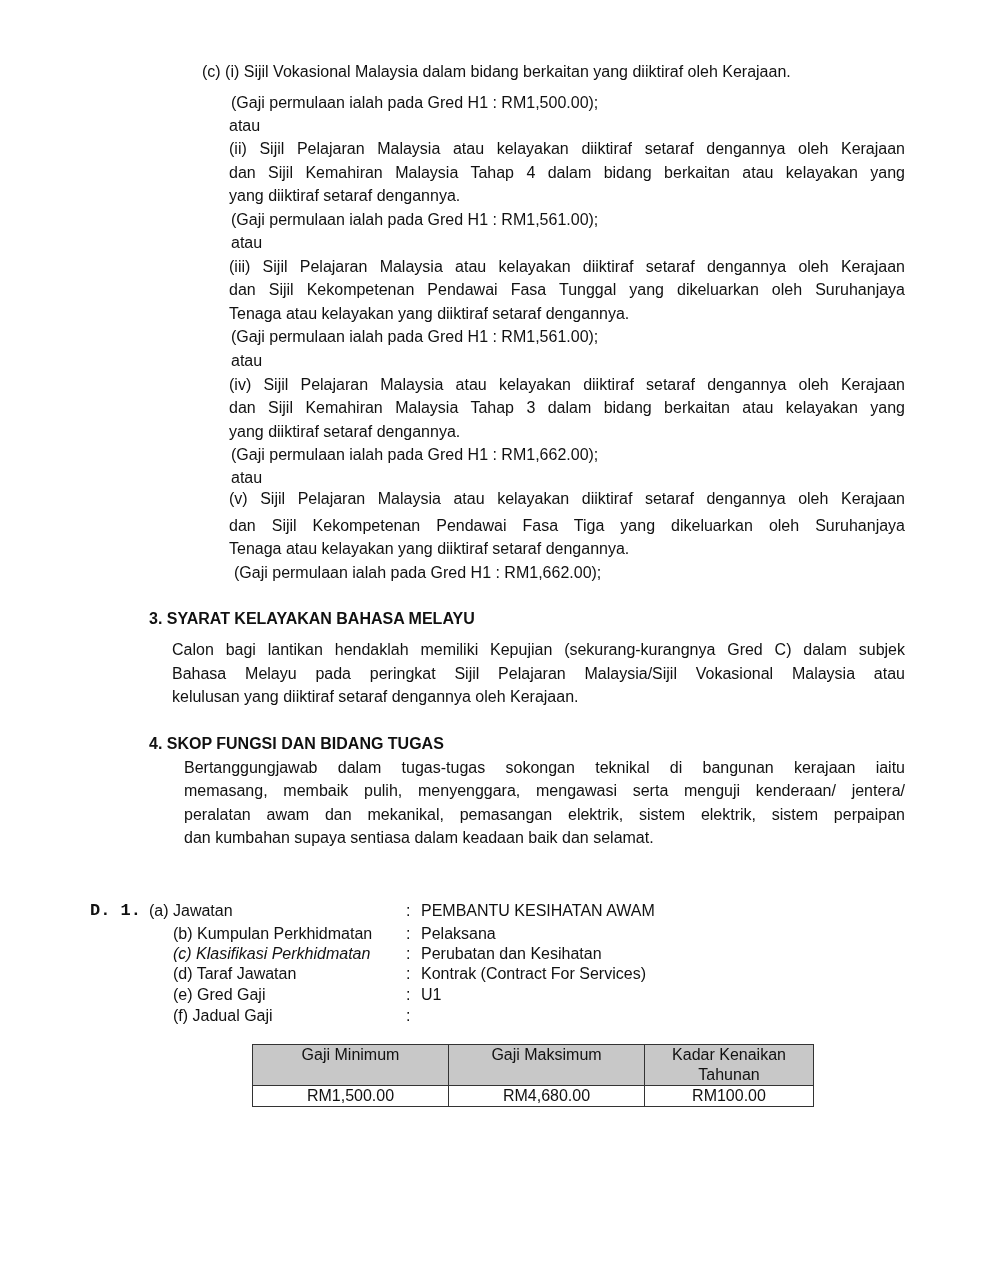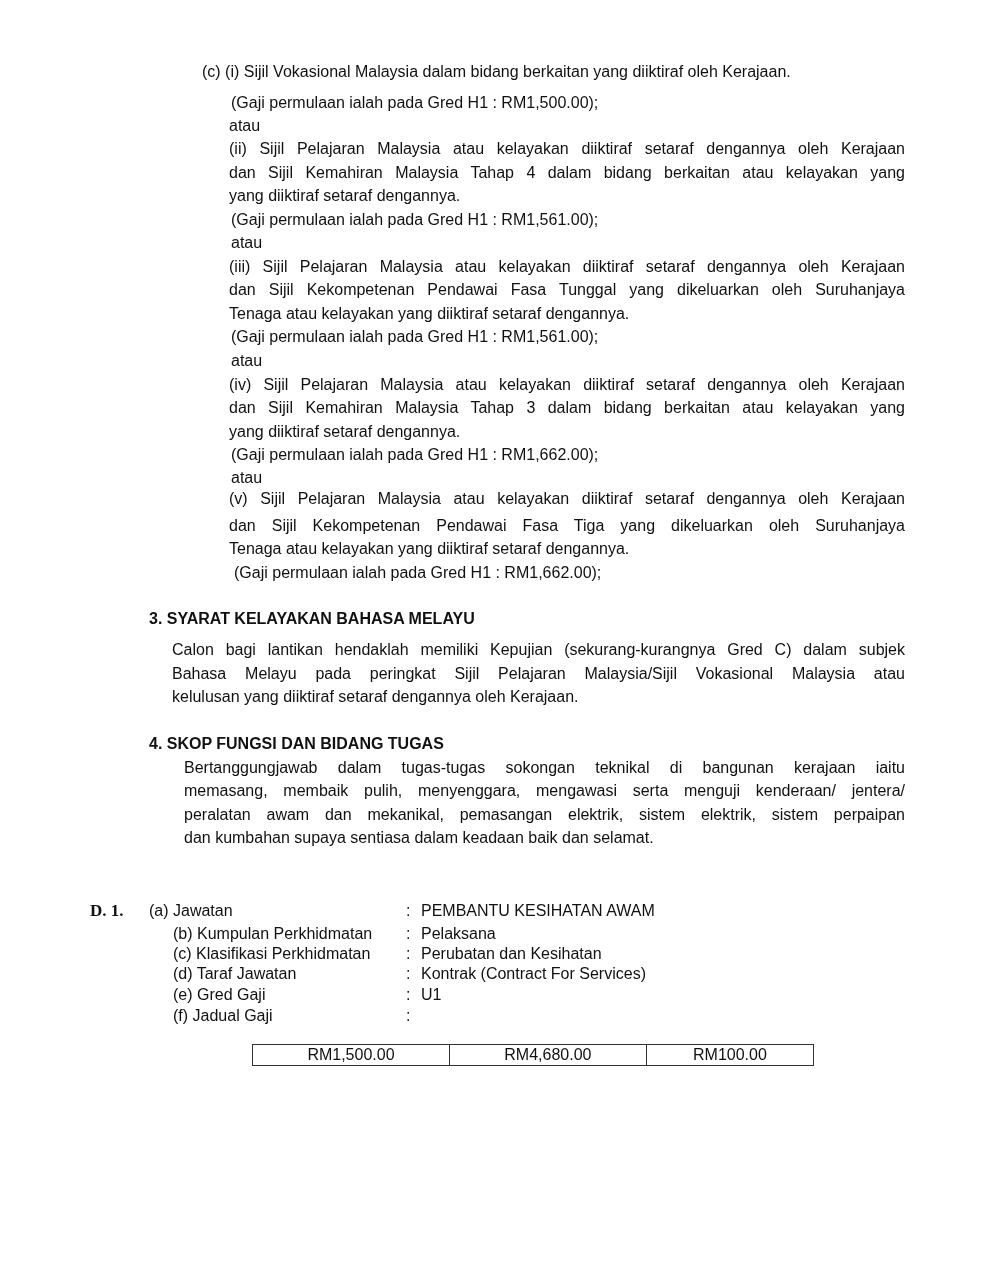--- a/index.html
+++ b/index.html
@@ -4,21 +4,21 @@
 <style>
   html, body { margin: 0; padding: 0; background: #ffffff; }
   body {
     width: 989px; height: 1280px; position: relative; overflow: hidden;
     font-family: "Liberation Sans", sans-serif; color: #111111; font-size: 16px;
   }
   .line { position: absolute; white-space: nowrap; line-height: 20px; }
   .just { position: absolute; text-align: justify; text-align-last: justify; white-space: nowrap; line-height: 20px; }
   .bold { font-weight: normal; }
   .heading { font-weight: bold; }
-  .dlabel { font-family: Liberation Serif, serif; font-weight: bold; }
+  .dlabel { font-family: Liberation Mono, monospace; font-weight: bold; }
   table.salary {
     position: absolute; left: 252px; top: 1044px; width: 562px;
     border-collapse: collapse; font-size: 16px;
   }
   table.salary th, table.salary td {
     border: 1px solid #333333; text-align: center; padding: 0; line-height: 20px;
   }
   table.salary th { background: #c8c8c8; font-weight: normal; vertical-align: top; height: 40px; }
   table.salary td { height: 20px; }
 </style>
@@ -69,38 +69,43 @@
   <div class="line dlabel" style="left:90px;top:901px;font-size:17px;">D. 1.</div>
 
   <div class="line" style="left:149px;top:901px;">(a) Jawatan</div>
   <div class="line" style="left:406px;top:901px;">:</div>
   <div class="line bold" style="left:421px;top:901px;">PEMBANTU KESIHATAN AWAM</div>
 
   <div class="line" style="left:173px;top:924px;">(b) Kumpulan Perkhidmatan</div>
   <div class="line" style="left:406px;top:924px;">:</div>
   <div class="line" style="left:421px;top:924px;">Pelaksana</div>
 
-  <div class="line" style="left:173px;top:944px;">(c) Klasifikasi Perkhidmatan</div>
+  <div class="line" style="left:173px;top:944px;font-style:italic;">(c) Klasifikasi Perkhidmatan</div>
   <div class="line" style="left:406px;top:944px;">:</div>
   <div class="line" style="left:421px;top:944px;">Perubatan dan Kesihatan</div>
 
   <div class="line" style="left:173px;top:964px;">(d) Taraf Jawatan</div>
   <div class="line" style="left:406px;top:964px;">:</div>
   <div class="line" style="left:421px;top:964px;">Kontrak (Contract For Services)</div>
 
   <div class="line" style="left:173px;top:985px;">(e) Gred Gaji</div>
   <div class="line" style="left:406px;top:985px;">:</div>
   <div class="line" style="left:421px;top:985px;">U1</div>
 
   <div class="line" style="left:173px;top:1006px;">(f) Jadual Gaji</div>
   <div class="line" style="left:406px;top:1006px;">:</div>
   <div class="line" style="left:421px;top:1006px;"></div>
 
   <table class="salary">
     <tbody>
+        <tr>
+      <th style="width:195px;">Gaji Minimum</th>
+      <th style="width:195px;">Gaji Maksimum</th>
+      <th>Kadar Kenaikan Tahunan</th>
+    </tr>
     <tr>
       <td>RM1,500.00</td>
       <td>RM4,680.00</td>
       <td>RM100.00</td>
     </tr>
   </tbody>
     </table>
 </div>
 
 </body></html>

